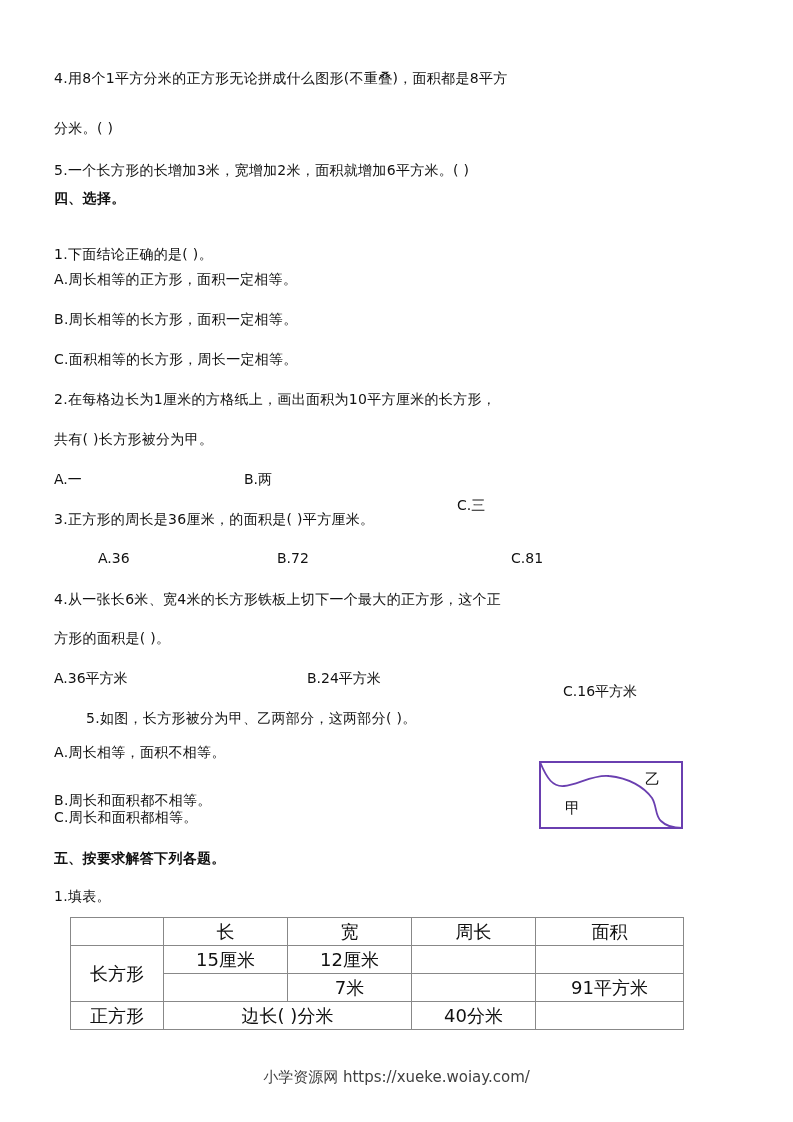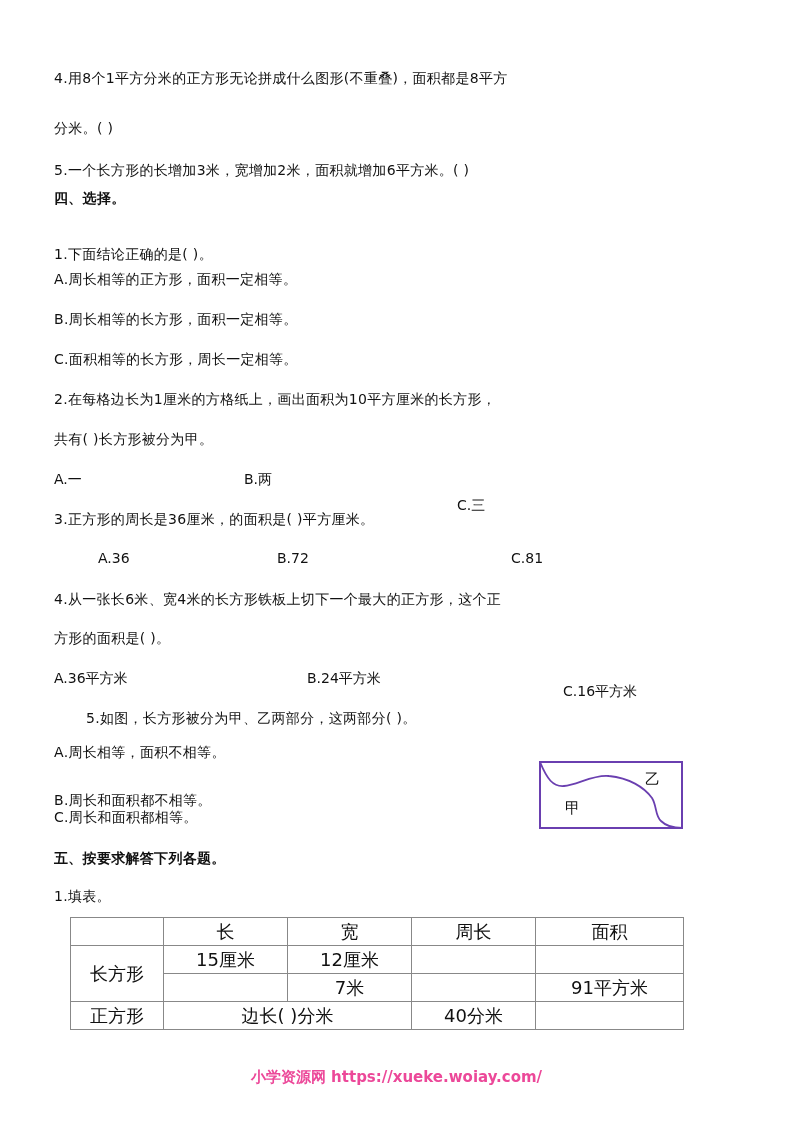--- a/index.html
+++ b/index.html
@@ -7,21 +7,21 @@
          font-family: "DejaVu Sans", "Liberation Sans", sans-serif; color: #111; }
   .line { position: absolute; left: 54px; font-size: 14px; line-height: 24px; white-space: nowrap; letter-spacing: 0.3px; }
   .heading { font-weight: bold; text-align: center; }
   .opt { position: absolute; font-size: 14px; line-height: 24px; white-space: nowrap; }
   .figure { position: absolute; left: 539px; top: 761px; width: 144px; height: 68px; }
   .figure svg { display: block; }
   table.fill { position: absolute; left: 70px; top: 917px; border-collapse: collapse;
                font-size: 18px; table-layout: fixed; }
   table.fill td { border: 1px solid #888; text-align: center; padding: 0; height: 27px; line-height: 27px; }
   .footer { position: absolute; top: 1068px; left: 0; width: 793px; text-align: center;
-            font-size: 15px; color: #ec4899; font-weight: bold; }
+            font-size: 15px; color: #404040; }
 </style>
 </head>
 <body>
 
 <div class="line" style="top:66px;">4.用8个1平方分米的正方形无论拼成什么图形(不重叠)，面积都是8平方</div>
 <div class="line" style="top:116px;">分米。(    )</div>
 <div class="line" style="top:158px;text-align:right;">5.一个长方形的长增加3米，宽增加2米，面积就增加6平方米。(   )</div>
 
 <div class="line heading" style="top:186px;">四、选择。</div>
 

